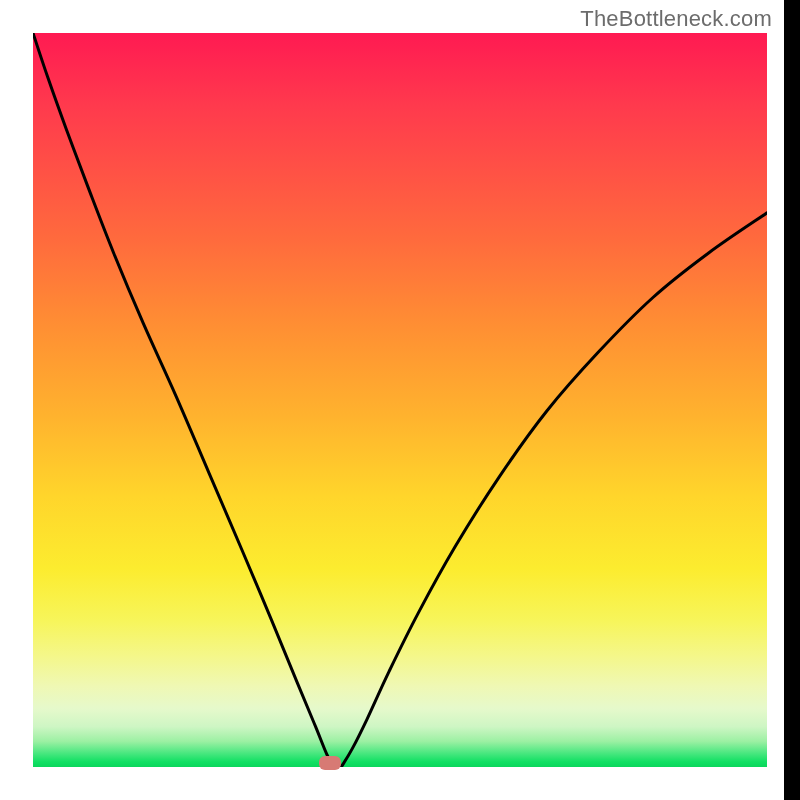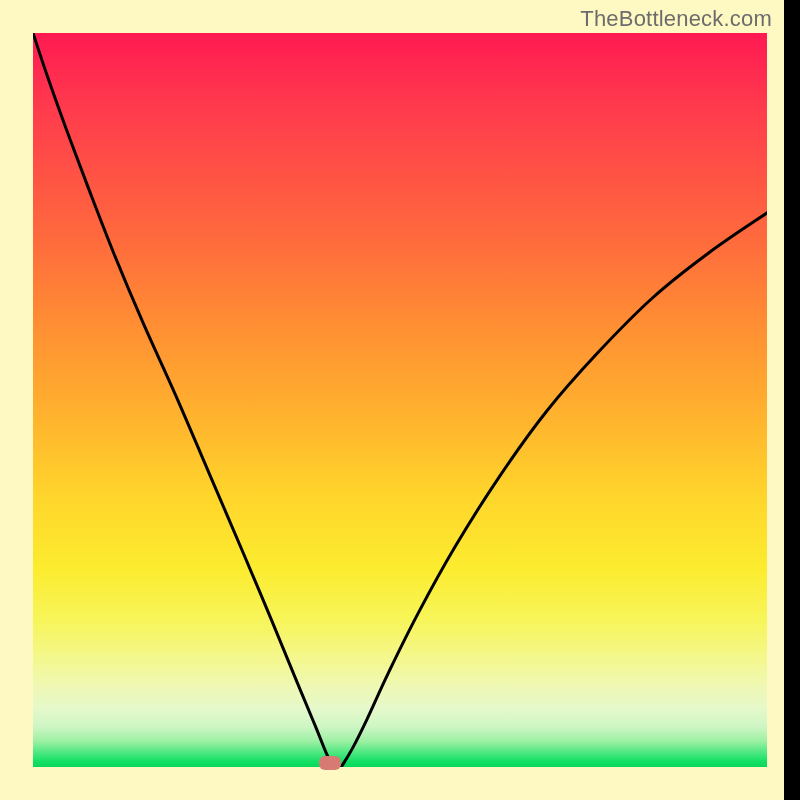--- a/index.html
+++ b/index.html
@@ -8,21 +8,21 @@
     width: 800px;
     height: 800px;
     overflow: hidden;
     background: #000;
     font-family: Arial, Helvetica, sans-serif;
   }
   .frame {
     position: relative;
     width: 784px;
     height: 800px;
-    background: #fef9c3;
+    background: #ffffff;
   }
   .plot-area {
     position: absolute;
     left: 33px;
     top: 33px;
     width: 734px;
     height: 734px;
     
     background: linear-gradient(
       to bottom,

